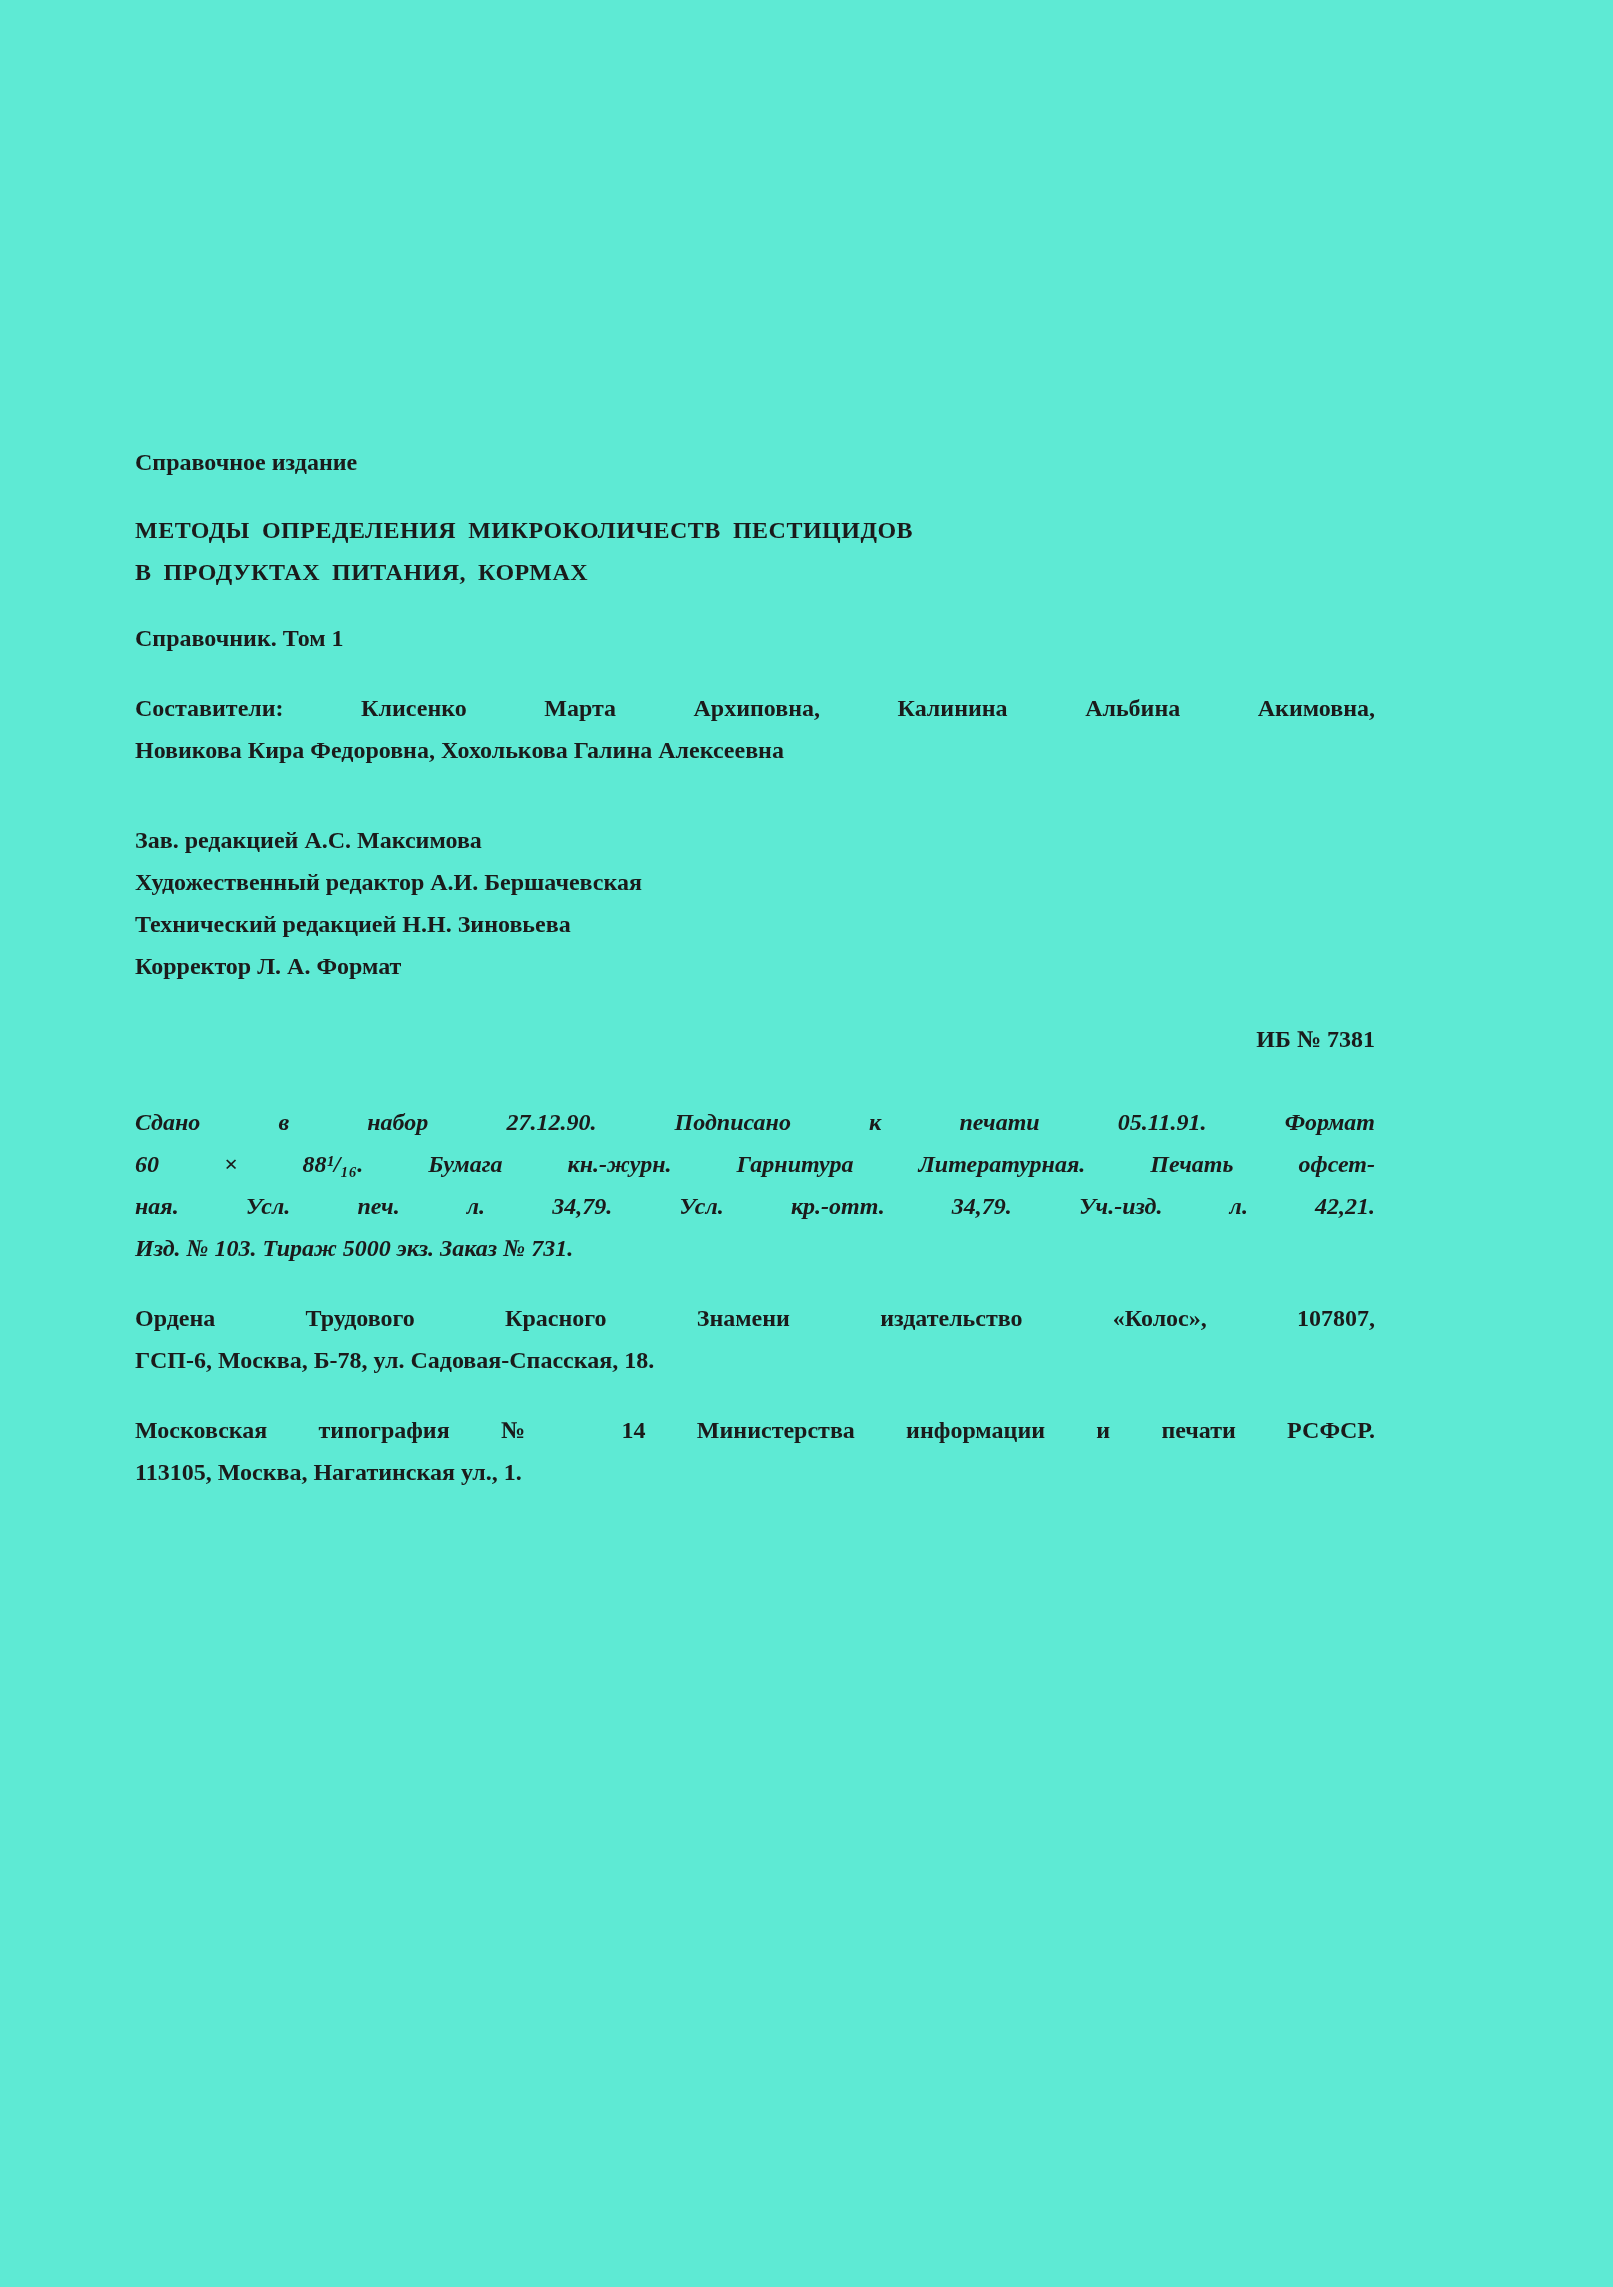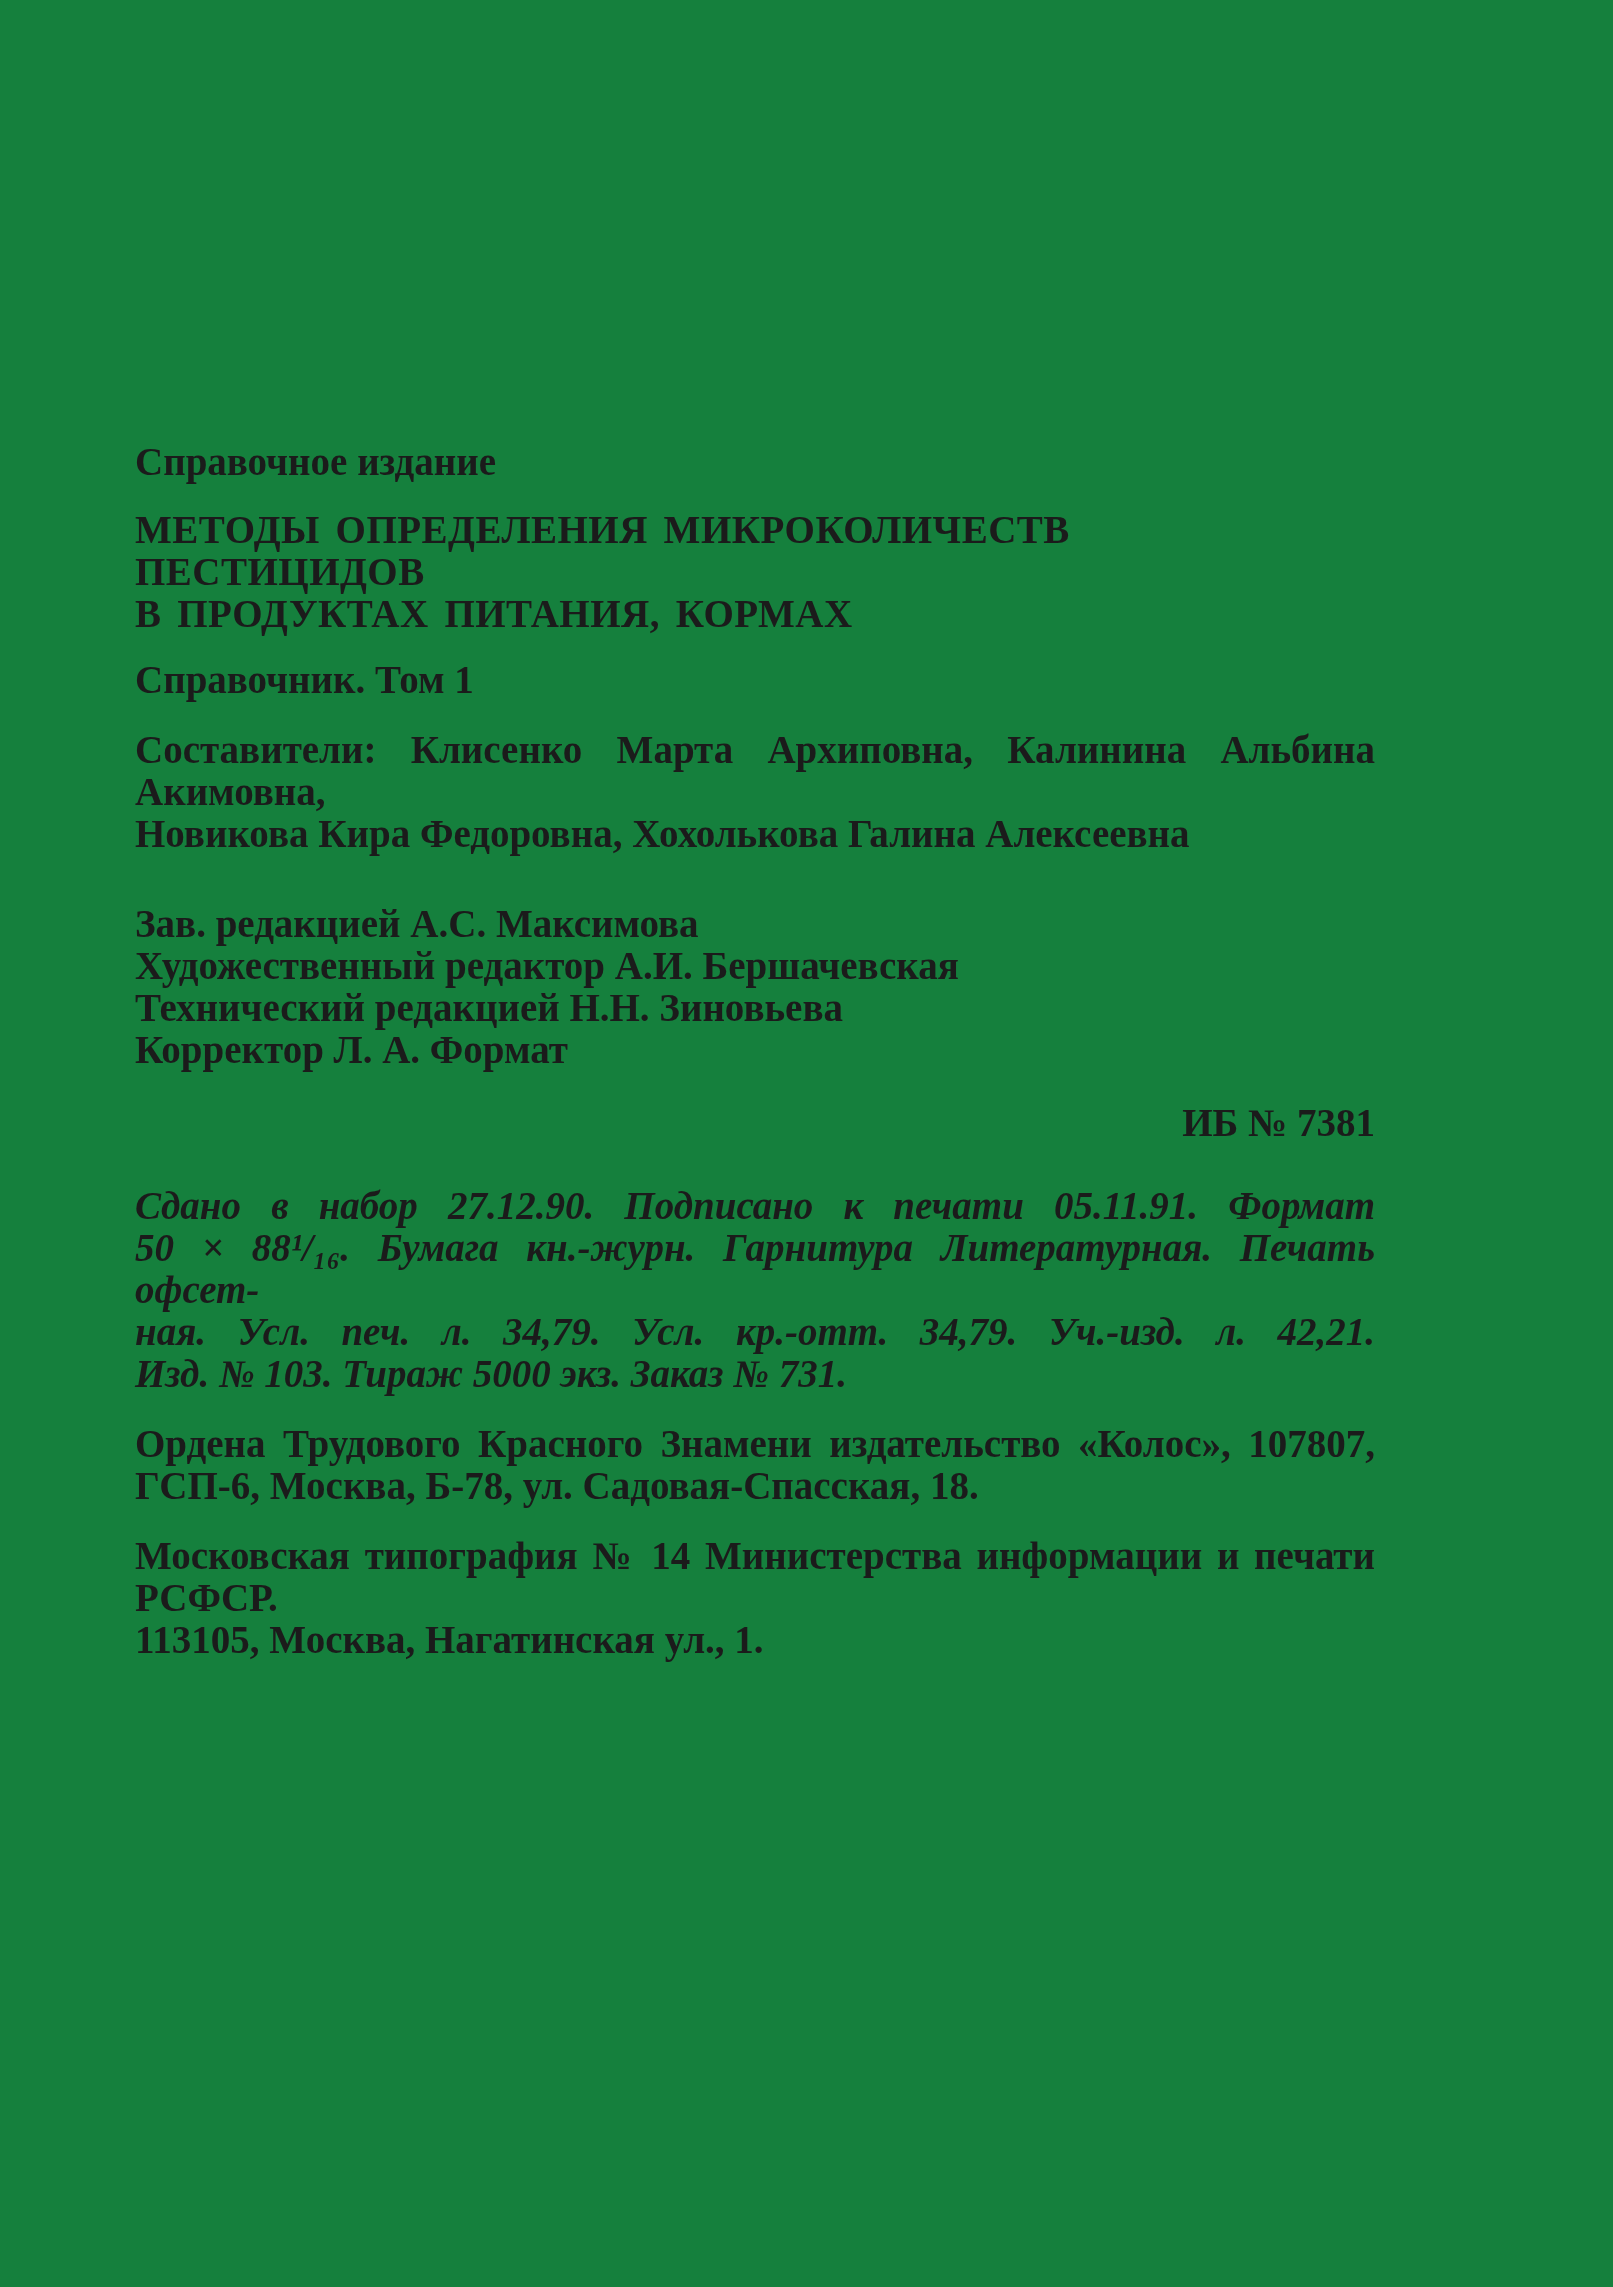--- a/index.html
+++ b/index.html
@@ -5,25 +5,25 @@
   html, body {
     margin: 0;
     padding: 0;
     background: #ffffff;
   }
   .page {
     position: relative;
     width: 1613px;
     height: 2287px;
     box-sizing: border-box;
-    background: #15803d;
+    background: #5eead4;
     color: #1b1b1b;
     font-family: "Liberation Serif", "DejaVu Serif", serif;
     font-weight: bold;
-    font-size: 39px;
+    font-size: 24px;
     line-height: 42px;
     padding: 441px 238px 0 135px;
     overflow: hidden;
   }
   .block { width: 100%; }
   .block div { width: 100%; }
 
   .edition   { margin-bottom: 26px; }
   .title     { margin-bottom: 24px; letter-spacing: 0.5px; word-spacing: 5.5px; text-transform: none; }
   .subtitle  { margin-bottom: 28px; }
@@ -62,21 +62,21 @@
       <div>Зав. редакцией А.С. Максимова</div>
       <div>Художественный редактор А.И. Бершачевская</div>
       <div>Технический редакцией Н.Н. Зиновьева</div>
       <div>Корректор Л. А. Формат</div>
     </div>
 
   <div class="block ib">ИБ №  7381</div>
 
   <div class="block printdata">
       <div class="jline">Сдано в набор 27.12.90. Подписано к печати 05.11.91. Формат</div>
-      <div class="jline">50 × 88¹/₁₆. Бумага кн.-журн. Гарнитура Литературная. Печать офсет-</div>
+      <div class="jline">60 × 88¹/₁₆. Бумага кн.-журн. Гарнитура Литературная. Печать офсет-</div>
       <div class="jline">ная. Усл. печ. л. 34,79. Усл. кр.-отт. 34,79. Уч.-изд. л. 42,21.</div>
       <div>Изд. №  103. Тираж 5000 экз. Заказ № 731.</div>
     </div>
 
   <div class="block publisher">
       <div class="jline">Ордена Трудового Красного Знамени издательство «Колос», 107807,</div>
       <div>ГСП-6, Москва, Б-78, ул. Садовая-Спасская, 18.</div>
     </div>
 
   <div class="block printer">

